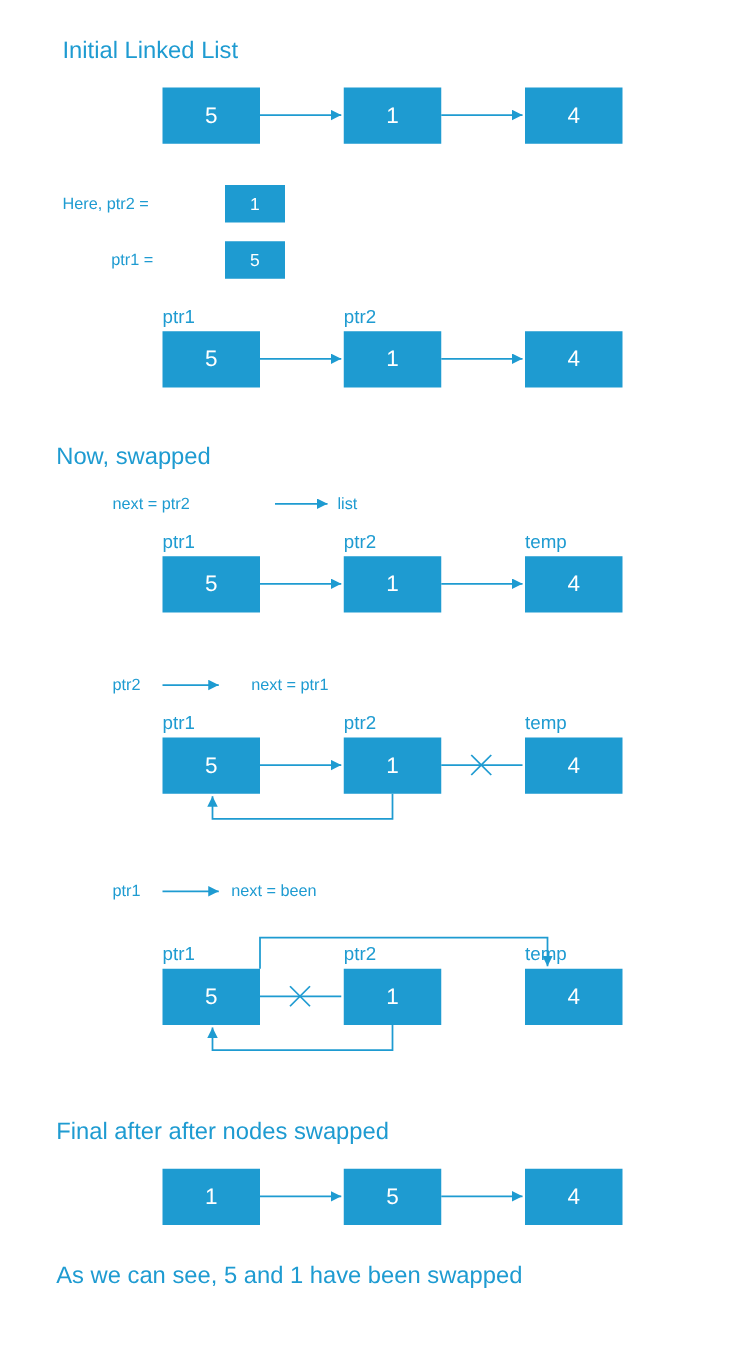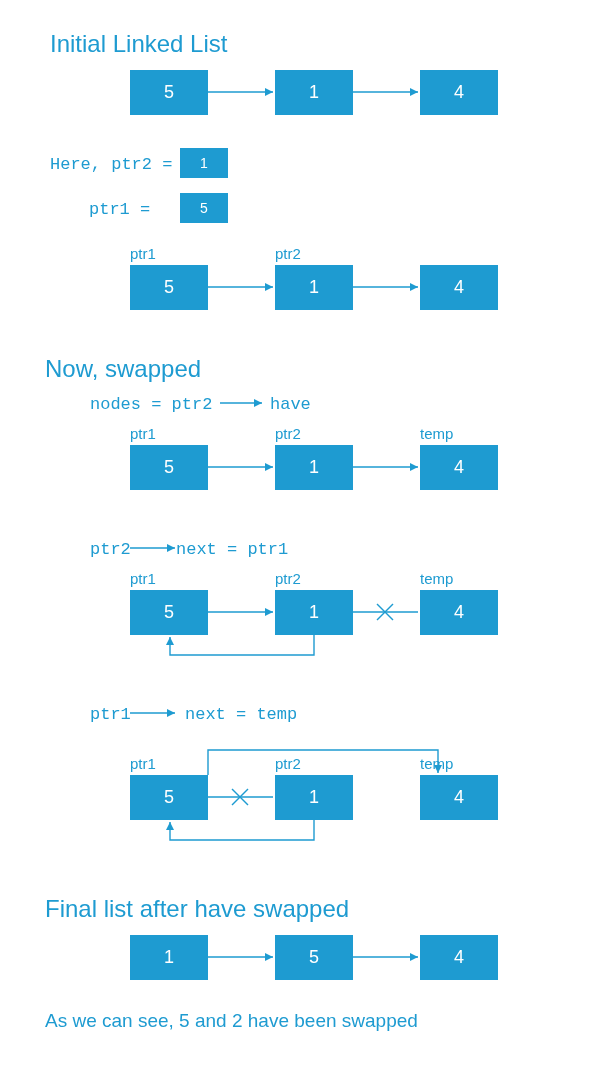--- a/index.html
+++ b/index.html
@@ -6,28 +6,27 @@
     margin: 0;
     padding: 0;
     width: 595px;
     height: 1080px;
     font-family: Arial, Helvetica, sans-serif;
     background: #fff;
     color: #1e9bd1;
     position: relative;
   }
   .heading {
-    font-size: 24px;
+    font-size: 19px;
     font-weight: 400;
     position: absolute;
   }
   .subtext {
-    font-size: 17px;
+    font-size: 13px;
     position: absolute;
-    font-family: Liberation Mono, monospace;
   }
   .label {
     font-size: 15px;
     position: absolute;
   }
   .node {
     position: absolute;
     background: #1e9bd1;
     color: #fff;
     text-align: center;
@@ -66,57 +65,57 @@
 <div class="node small-node" style="left:180px; top:193px;">5</div>
 
 <div class="label" style="left:130px; top:245px;">ptr1</div>
 <div class="label" style="left:275px; top:245px;">ptr2</div>
 <div class="node" style="left:130px; top:265px; width:78px; height:45px;">5</div>
 <div class="node" style="left:275px; top:265px; width:78px; height:45px;">1</div>
 <div class="node" style="left:420px; top:265px; width:78px; height:45px;">4</div>
 
 <div class="heading" style="left:45px; top:355px;">Now,   swapped</div>
 
-<div class="subtext" style="left:90px; top:395px;">nodes  =  ptr2</div>
-<div class="subtext" style="left:270px; top:395px;">have</div>
+<div class="subtext" style="left:90px; top:395px;">next  =  ptr2</div>
+<div class="subtext" style="left:270px; top:395px;">list</div>
 
 <div class="label" style="left:130px; top:425px;">ptr1</div>
 <div class="label" style="left:275px; top:425px;">ptr2</div>
 <div class="label" style="left:420px; top:425px;">temp</div>
 <div class="node" style="left:130px; top:445px; width:78px; height:45px;">5</div>
 <div class="node" style="left:275px; top:445px; width:78px; height:45px;">1</div>
 <div class="node" style="left:420px; top:445px; width:78px; height:45px;">4</div>
 
 <div class="subtext" style="left:90px; top:540px;">ptr2</div>
-<div class="subtext" style="left:176px; top:540px;">next  =  ptr1</div>
+<div class="subtext" style="left:201px; top:540px;">next  =  ptr1</div>
 
 <div class="label" style="left:130px; top:570px;">ptr1</div>
 <div class="label" style="left:275px; top:570px;">ptr2</div>
 <div class="label" style="left:420px; top:570px;">temp</div>
 <div class="node" style="left:130px; top:590px; width:78px; height:45px;">5</div>
 <div class="node" style="left:275px; top:590px; width:78px; height:45px;">1</div>
 <div class="node" style="left:420px; top:590px; width:78px; height:45px;">4</div>
 
 <div class="subtext" style="left:90px; top:705px;">ptr1</div>
-<div class="subtext" style="left:185px; top:705px;">next  =  temp</div>
+<div class="subtext" style="left:185px; top:705px;">next  =  been</div>
 
 <div class="label" style="left:130px; top:755px;">ptr1</div>
 <div class="label" style="left:275px; top:755px;">ptr2</div>
 <div class="label" style="left:420px; top:755px;">temp</div>
 <div class="node" style="left:130px; top:775px; width:78px; height:45px;">5</div>
 <div class="node" style="left:275px; top:775px; width:78px; height:45px;">1</div>
 <div class="node" style="left:420px; top:775px; width:78px; height:45px;">4</div>
 
-<div class="heading" style="left:45px; top:895px;">Final list after have swapped</div>
+<div class="heading" style="left:45px; top:895px;">Final after after nodes swapped</div>
 
 <div class="node" style="left:130px; top:935px; width:78px; height:45px;">1</div>
 <div class="node" style="left:275px; top:935px; width:78px; height:45px;">5</div>
 <div class="node" style="left:420px; top:935px; width:78px; height:45px;">4</div>
 
-<div class="heading" style="left:45px; top:1010px; font-size:19px;">As we can see,  5 and 2 have been swapped</div>
+<div class="heading" style="left:45px; top:1010px; font-size:19px;">As we can see,  5 and 1 have been swapped</div>
 
 <svg class="overlay">
   <defs>
     <marker id="ah" markerWidth="8" markerHeight="8" refX="6" refY="3" orient="auto">
       <path d="M0,0 L6,3 L0,6 Z" fill="#1e9bd1"></path>
     </marker>
   </defs>
   <g stroke="#1e9bd1" stroke-width="1.4" fill="none">
 
     <line x1="208" y1="92" x2="273" y2="92" marker-end="url(#ah)"></line>

